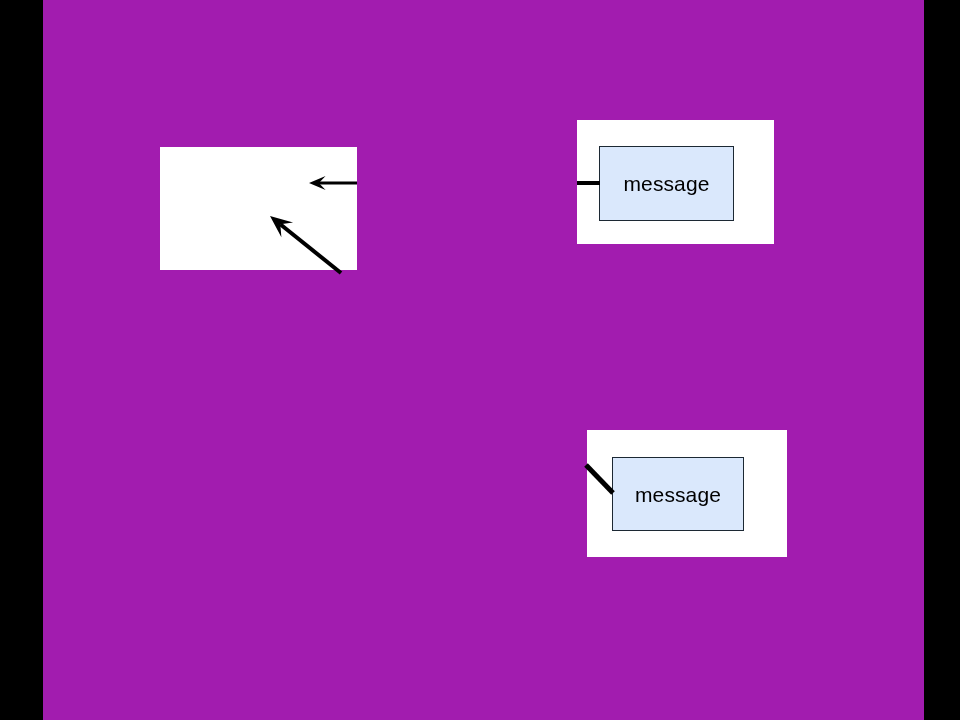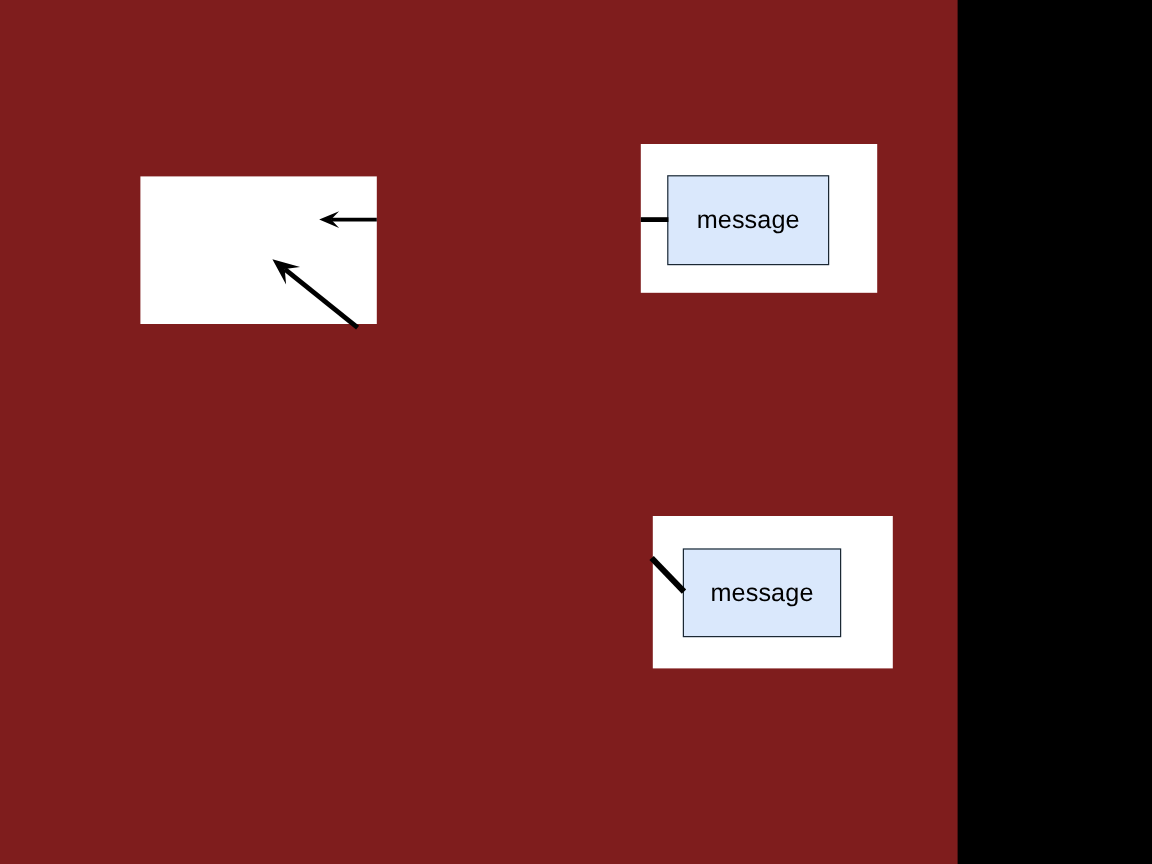--- a/index.html
+++ b/index.html
@@ -54,21 +54,21 @@
     top: 0;
     width: 960px;
     height: 720px;
     overflow: visible;
     pointer-events: none;
   }
 </style>
 </head>
 <body>
 
-<div id="canvas" style="width: 798px; height: 720px; background: #7f1d1d;">
+<div id="canvas" style="width: 881px; height: 720px; background: #a21caf; margin-left: 43px;">
 
   <div class="shape panel-white" id="node-left-panel" style="left: 117px; top: 147px; width: 197px; height: 123px; background: rgb(255, 255, 255);"></div>
 
   <div class="shape container-white" id="node-container-top" style="left: 534px; top: 120px; width: 197px; height: 124px; background: rgb(255, 255, 255);"></div>
 
   <div class="msg-node" id="node-message-top" style="left: 556px; top: 146px; width: 135px; height: 75px; background: rgb(218, 232, 252); border-color: rgb(28, 40, 51);">
     <span class="msg-label">message</span>
   </div>
 
   <div class="shape container-white" id="node-container-bottom" style="left: 544px; top: 430px; width: 200px; height: 127px; background: rgb(255, 255, 255);"></div>

